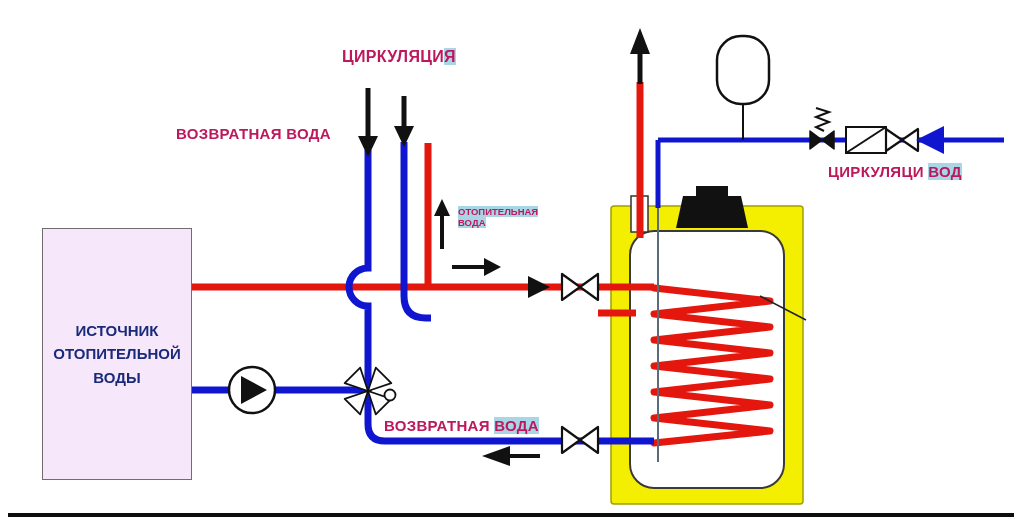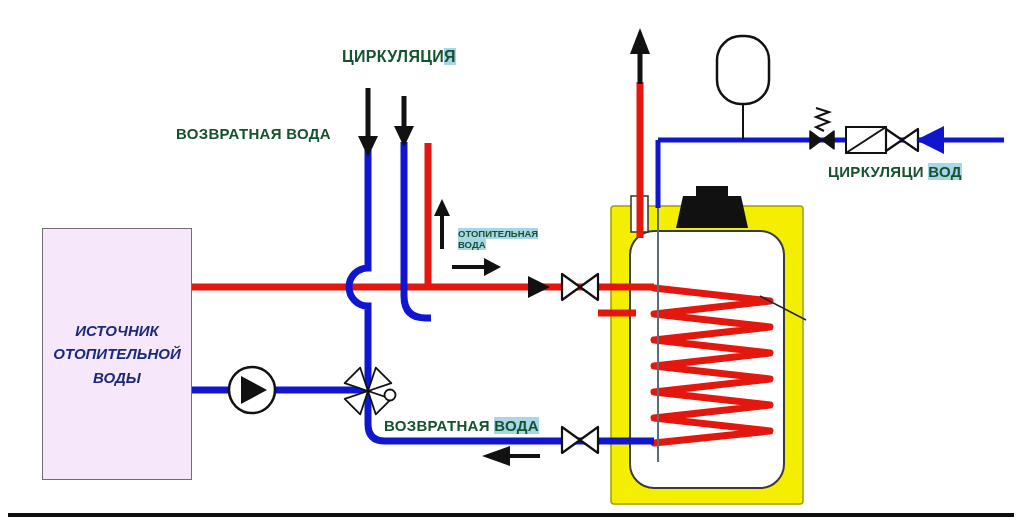--- a/index.html
+++ b/index.html
@@ -2,26 +2,26 @@
 <html><head>
 <meta charset="utf-8">
 <style>
   html,body{margin:0;padding:0;background:#fff;font-family:"Liberation Sans",sans-serif;}
   .stage{position:relative;width:1024px;height:527px;background:#ffffff;overflow:hidden;}
   svg.schematic{position:absolute;left:0;top:0;}
   .hot{stroke:#e3170d;stroke-width:7;fill:none;}
   .cold{stroke:#1016cf;stroke-width:7;fill:none;}
   .cold-thin{stroke:#1016cf;stroke-width:5;fill:none;}
   .blk{stroke:#111;fill:none;}
-  .lbl{position:absolute;font-weight:bold;color:#14532d;font-size:15px;letter-spacing:.3px;white-space:nowrap;}
+  .lbl{position:absolute;font-weight:bold;color:#be185d;font-size:15px;letter-spacing:.3px;white-space:nowrap;}
   .hl{background:#a8d6e6;}
-  .lbl-small{font-size:9.5px;line-height:11px;letter-spacing:0;margin-top:22px;}
+  .lbl-small{font-size:9.5px;line-height:11px;letter-spacing:0;}
   .source-box{position:absolute;left:42px;top:228px;width:148px;height:250px;background:#f6e7fa;
     border:1.5px solid #6e6e6e;display:flex;align-items:center;justify-content:center;text-align:center;
-    font-weight:bold;color:#1a2a7a;font-size:15px;line-height:1.55;white-space:pre-line;font-style:italic;}
+    font-weight:bold;color:#1a2a7a;font-size:15px;line-height:1.55;white-space:pre-line;}
   .bottom-line{position:absolute;left:8px;top:513px;width:1006px;height:4px;background:#0d0d0d;}
 </style>
 </head>
 <body>
 
 <div class="stage">
 
   <svg class="schematic" width="1024" height="527" viewBox="0 0 1024 527">
 
     <rect x="611" y="206" width="192" height="298" rx="3" fill="#f4ee00" stroke="#a0a000" stroke-width="1.5"></rect>

